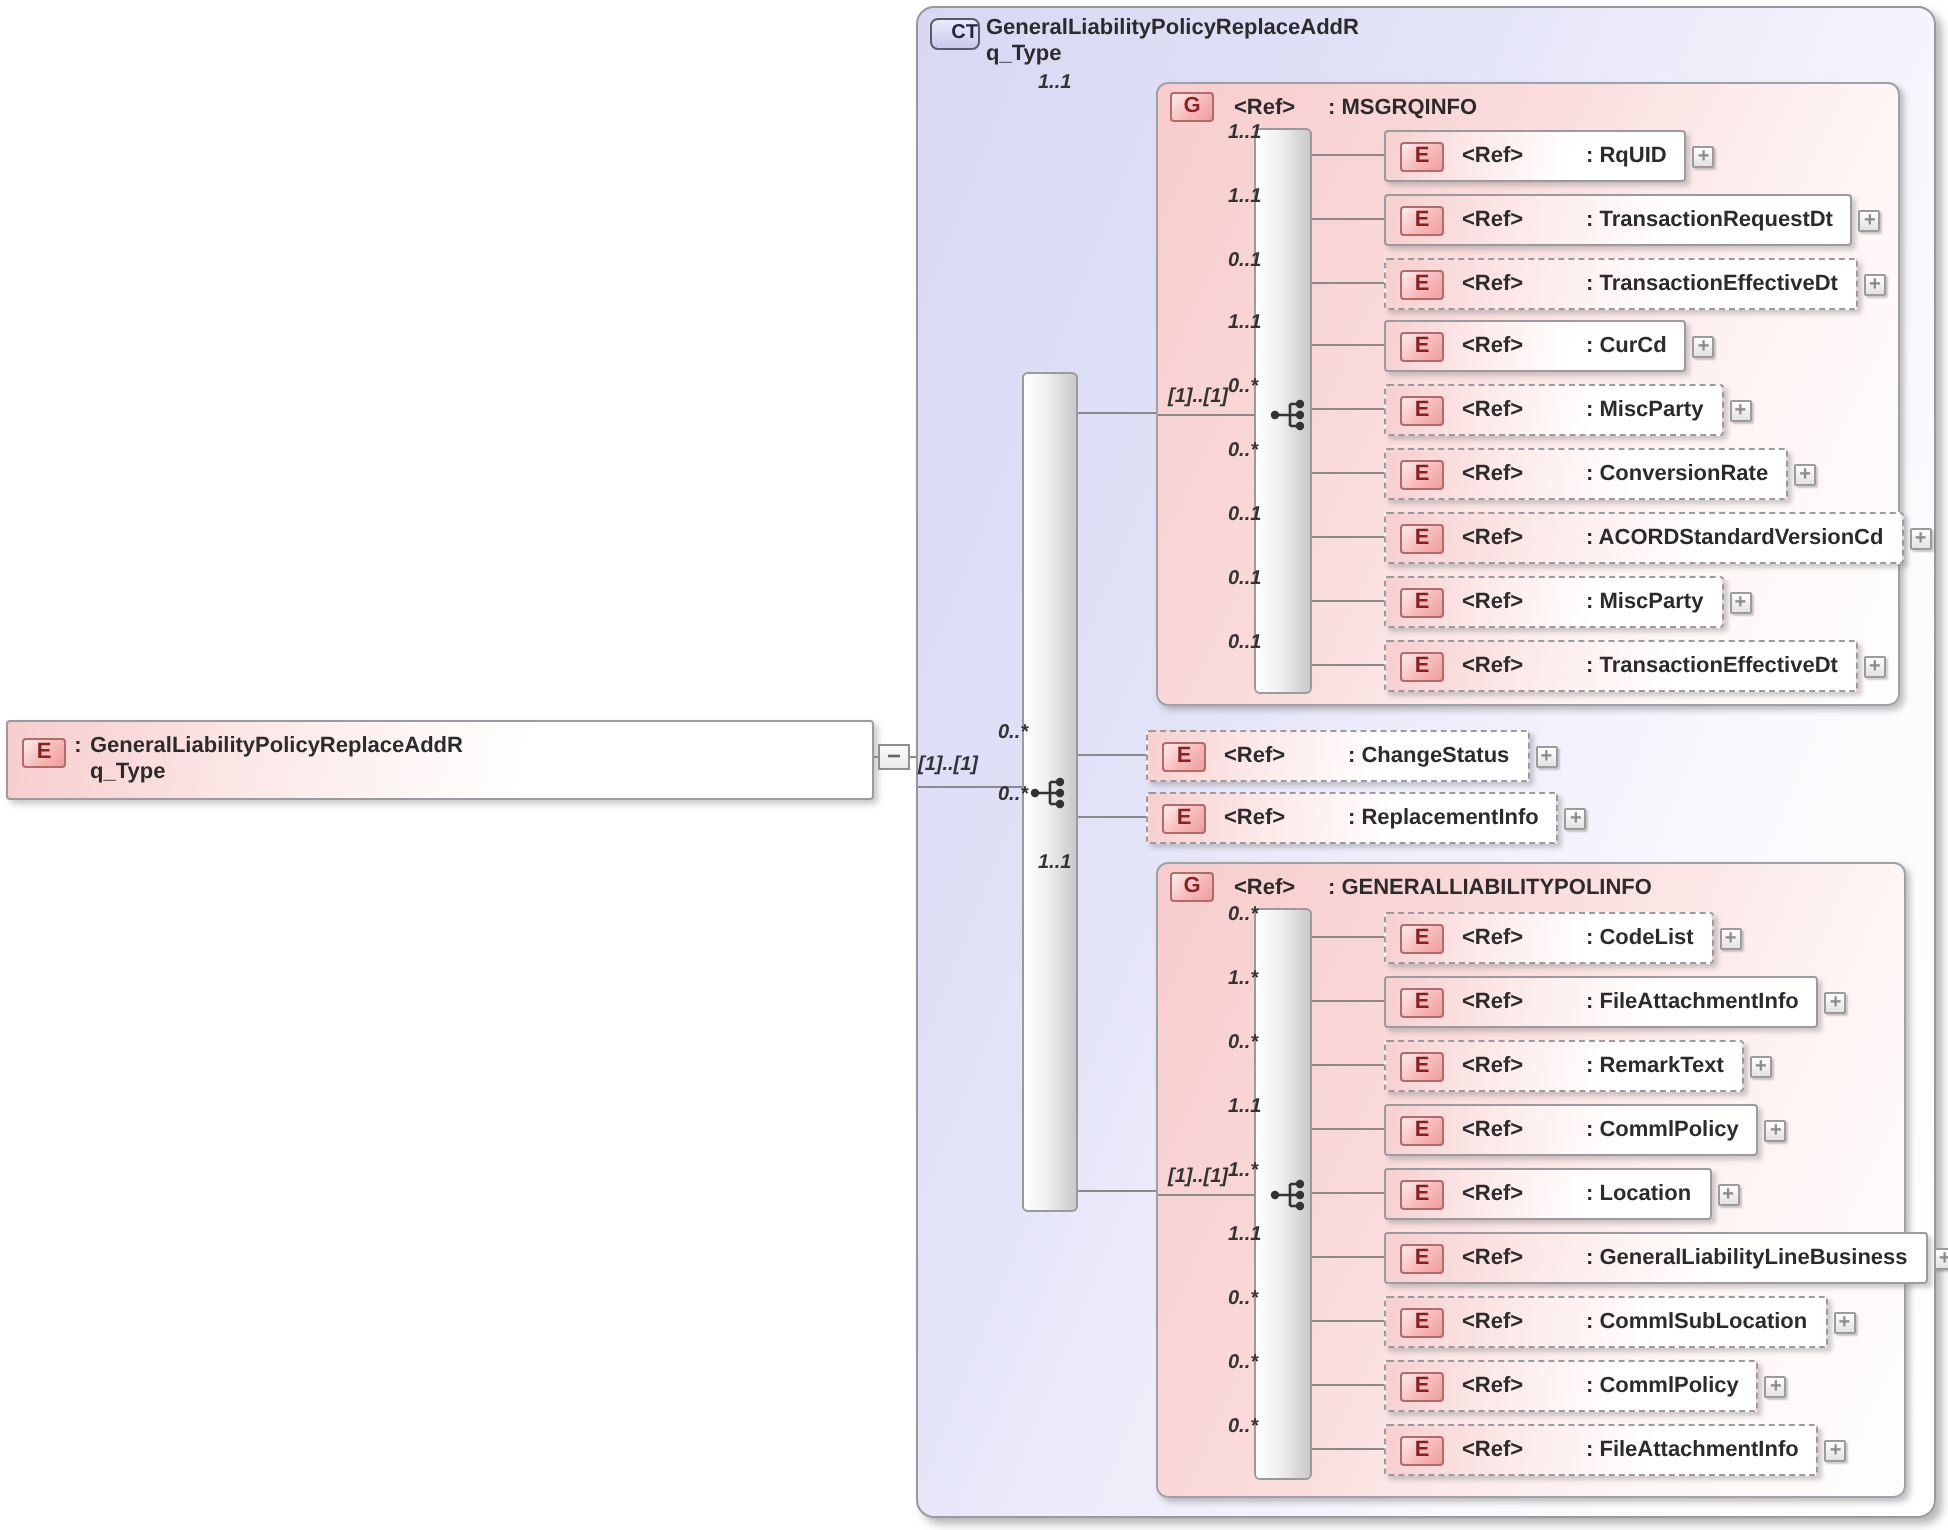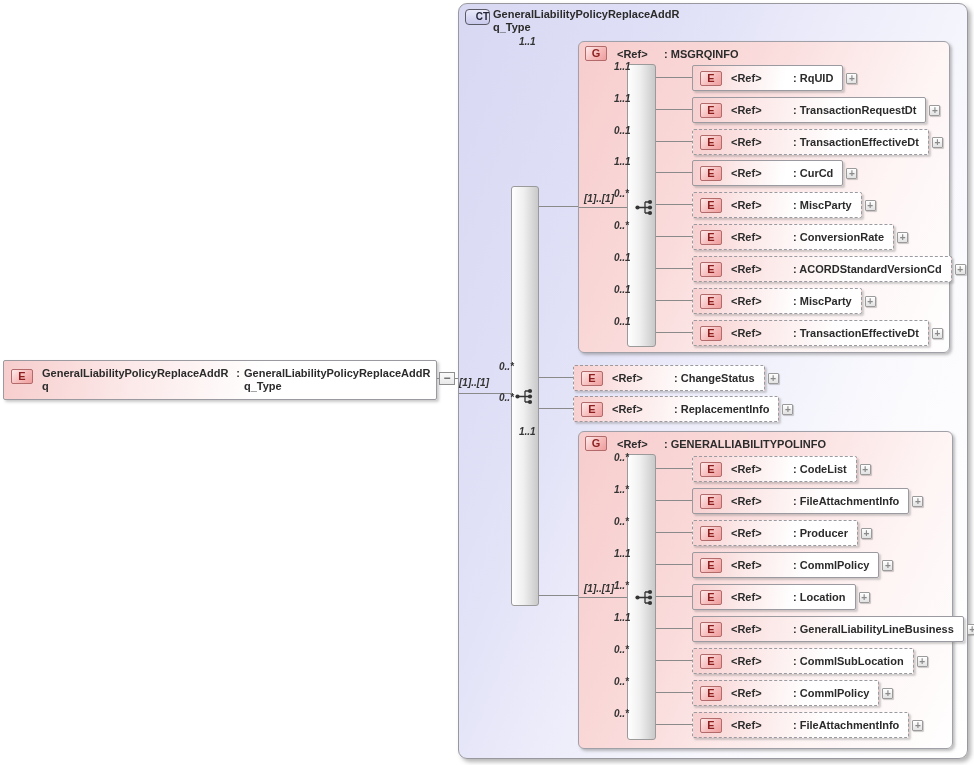--- a/index.html
+++ b/index.html
@@ -72,21 +72,20 @@
 
   .plus{margin-left:3px;width:11px;height:11px;flex:0 0 11px;border:1px solid #9b9b9b;border-radius:1px;
     background:linear-gradient(#ffffff,#e2e2e2);color:#8a8a8a;font-size:10px;line-height:9px;text-align:center;
     box-shadow:1px 1px 1px rgba(0,0,0,.2)}
 </style>
 </head>
 <body>
 
 <div class="root-el">
   <span class="badge" style="margin-top:2px">E</span>
-  <span class="r-name">GeneralLiabilityPolicyReplaceAddRq</span>
   <span class="r-colon">:</span>
   <span class="r-type">GeneralLiabilityPolicyReplaceAddRq_Type</span>
 </div>
 <div class="line" style="left:437px;top:378px;width:22px"></div>
 <div class="handle">−</div>
 
 <div class="ct">
   <span class="ct-badge">CT</span>
   <div class="ct-title">GeneralLiabilityPolicyReplaceAddRq_Type</div>
 
@@ -272,21 +271,21 @@
         <span class="lbl">: FileAttachmentInfo</span>
       </div>
       <span class="plus">+</span>
     </div>
     <div class="row g-row" style="top:88px">
       <span class="card">0..*</span>
       <div class="branch"></div>
       <div class="box-el opt">
         <span class="badge">E</span>
         <span class="ref">&lt;Ref&gt;</span>
-        <span class="lbl">: Producer</span>
+        <span class="lbl">: RemarkText</span>
       </div>
       <span class="plus">+</span>
     </div>
     <div class="row g-row" style="top:120px">
       <span class="card">1..1</span>
       <div class="branch"></div>
       <div class="box-el">
         <span class="badge">E</span>
         <span class="ref">&lt;Ref&gt;</span>
         <span class="lbl">: CommlPolicy</span>

